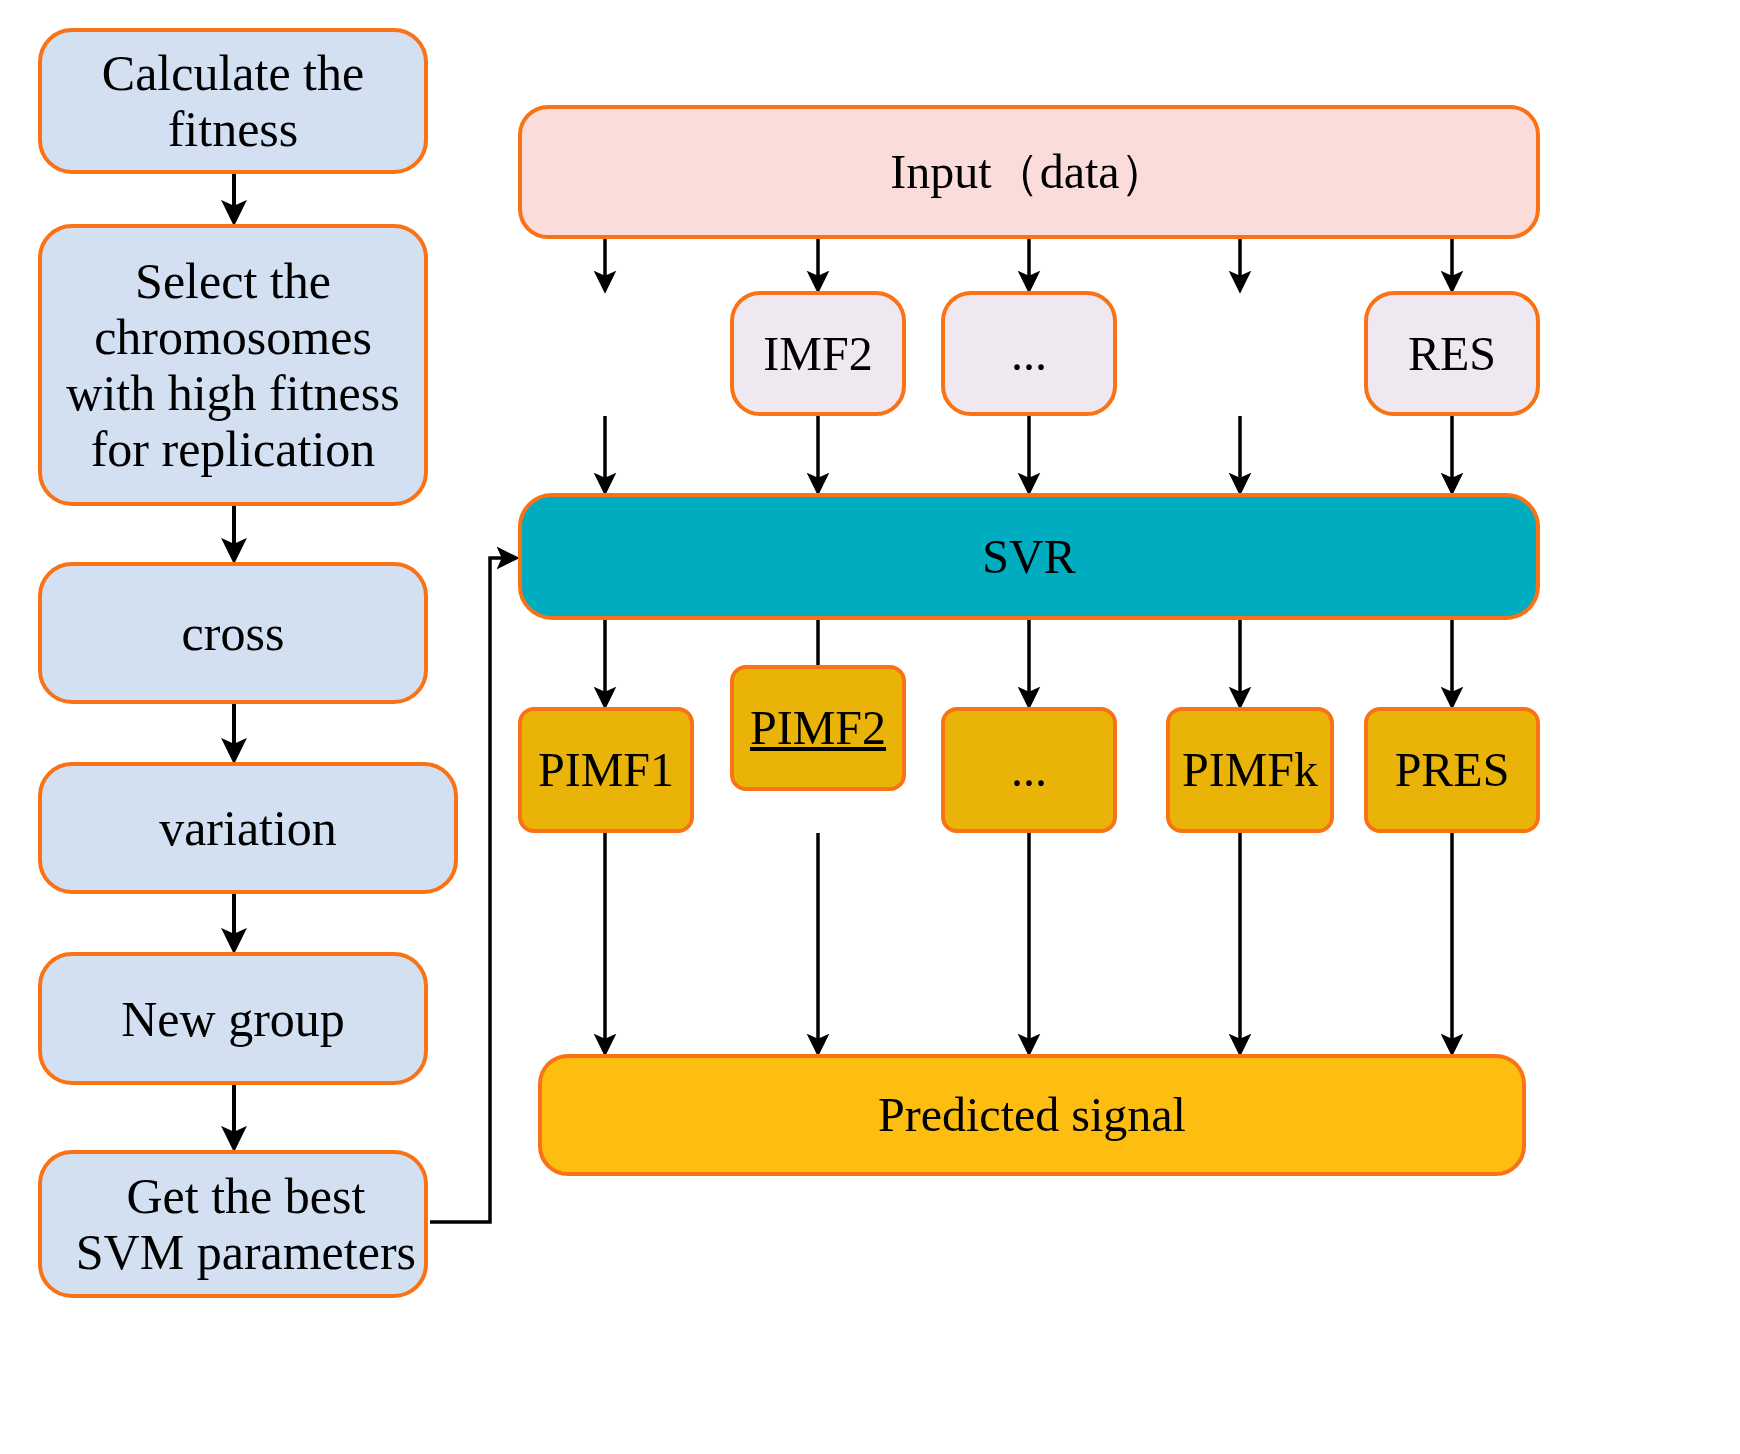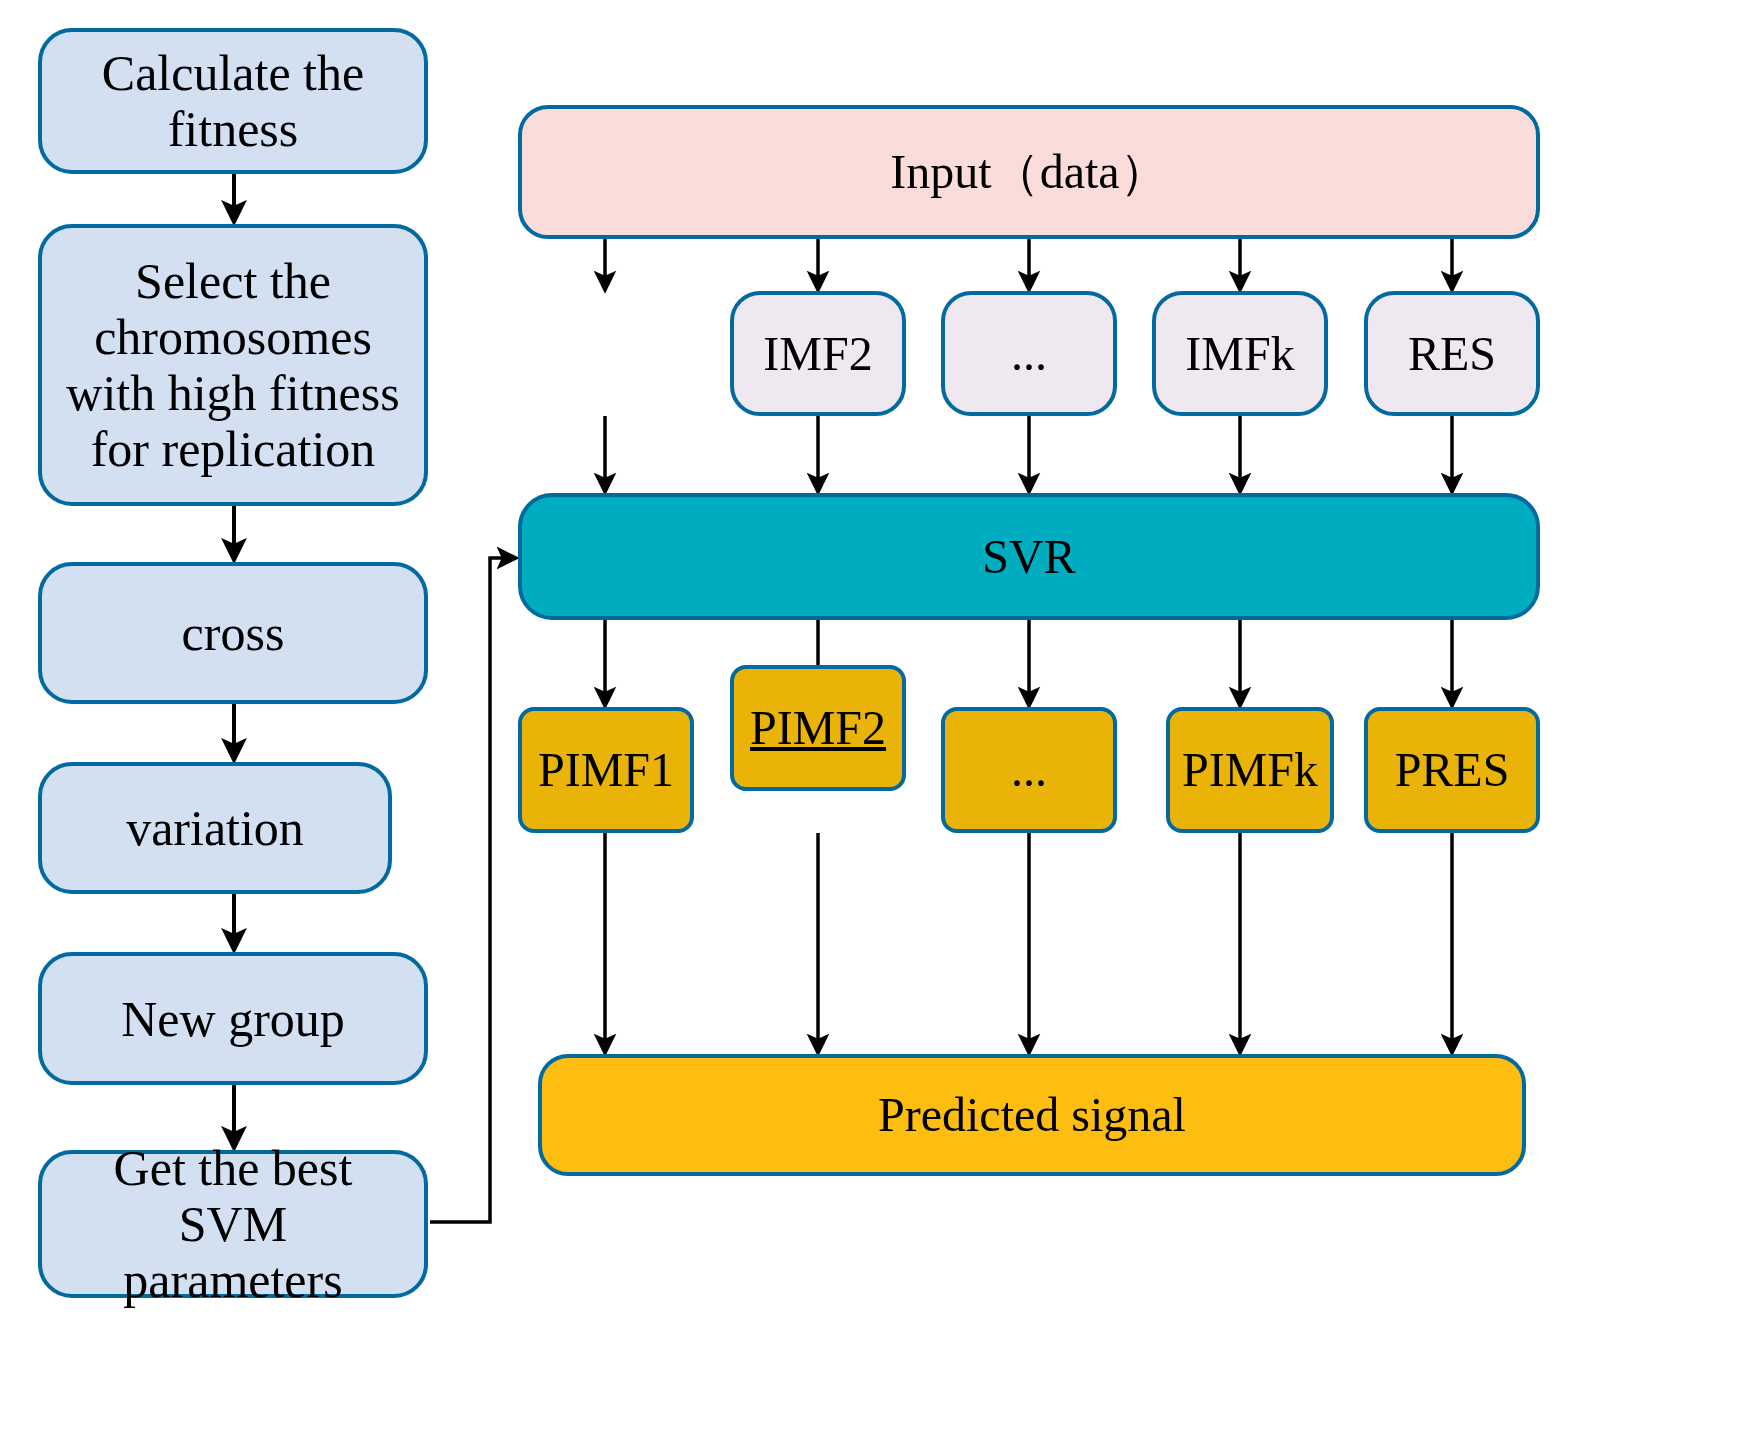--- a/index.html
+++ b/index.html
@@ -13,28 +13,28 @@
   #canvas {
     position: relative;
     width: 1740px;
     height: 1454px;
     background: #ffffff;
     overflow: hidden;
   }
   .node {
     position: absolute;
     box-sizing: border-box;
-    border: 4px solid #0369a1;
+    border: 4px solid #f97316;
     display: flex;
     align-items: center;
     justify-content: center;
     text-align: center;
     color: #000000;
     line-height: 1.12;
-    padding: 2px 21px;
+    padding: 2px 8px;
   }
   .left-node {
     background: #d3e0f2;
     border-radius: 34px;
     font-size: 50px;
   }
   .head-node {
     background: #fadcda;
     border-radius: 30px;
     font-size: 48px;
@@ -145,21 +145,21 @@
     <span style="white-space:pre-line;">Select the
 chromosomes
 with high fitness
 for replication</span>
   </div>
 
   <div class="node left-node" style="left:38px; top:562px; width:390px; height:142px;">
     <span style="white-space:pre-line;">cross</span>
   </div>
 
-  <div class="node left-node" style="left:38px; top:762px; width:354px; height:132px;">
+  <div class="node left-node" style="left:38px; top:762px; width:420px; height:132px;">
     <span style="white-space:pre-line;">variation</span>
   </div>
 
   <div class="node left-node" style="left:38px; top:952px; width:390px; height:133px;">
     <span style="white-space:pre-line;">New group</span>
   </div>
 
   <div class="node left-node" style="left:38px; top:1150px; width:390px; height:148px;justify-content:flex-end;">
     <span style="white-space:pre-line;">Get the best
 SVM parameters</span>
@@ -168,23 +168,20 @@
   <div class="node head-node" style="left:518px; top:105px; width:1022px; height:134px;">
     <span>Input（data）</span>
   </div>
 
   <div class="node imf-node" style="left:730px; top:291px; width:176px; height:125px;">
     <span>IMF2</span>
   </div>
   <div class="node imf-node" style="left:941px; top:291px; width:176px; height:125px;">
     <span>...</span>
   </div>
-  <div class="node imf-node" style="left:1152px; top:291px; width:176px; height:125px;">
-    <span>IMFk</span>
-  </div>
   <div class="node imf-node" style="left:1364px; top:291px; width:176px; height:125px;">
     <span>RES</span>
   </div>
 
   <div class="node svr-node" style="left:518px; top:493px; width:1022px; height:127px;">
     <span>SVR</span>
   </div>
 
   <div class="node pimf-node" style="left:518px; top:707px; width:176px; height:126px;">
     <span>PIMF1</span>

